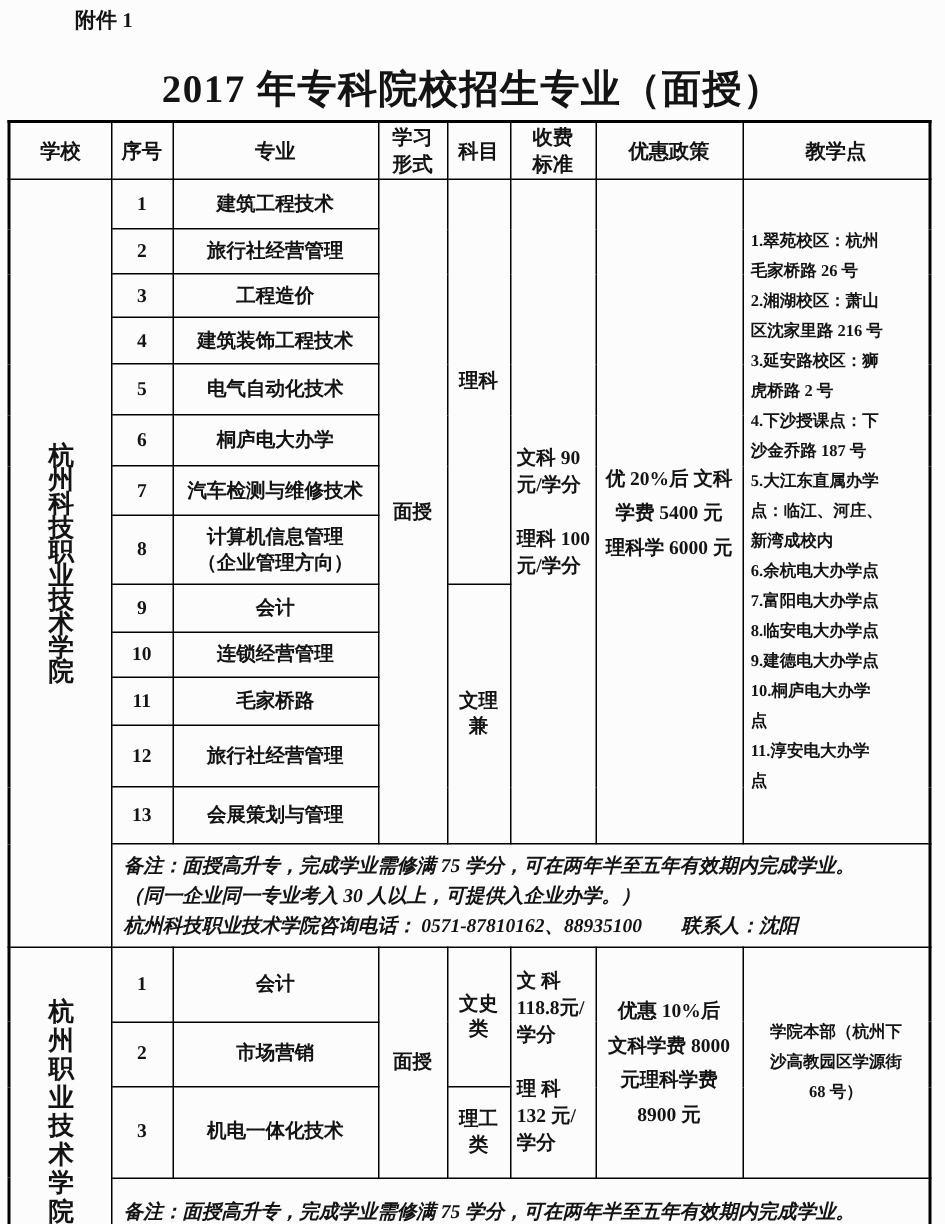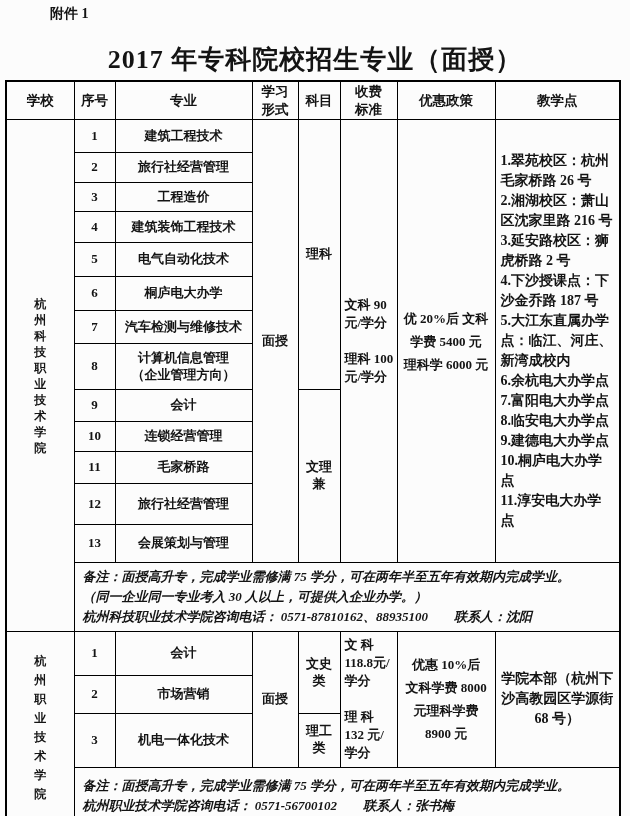--- a/index.html
+++ b/index.html
@@ -37,38 +37,38 @@
     text-align: center;
     vertical-align: middle;
     white-space: pre-line;
     overflow: hidden;
     line-height: 1.3;
   }
   th { font-size: 13.5px; }
   td.school-cell { padding: 0; }
   .vname {
     width: 16px;
-    margin: 3px auto;
+    margin: 16px auto;
     word-break: break-all;
     text-align: center;
-    font-size: 12px;
+    font-size: 17px;
   }
   .vname.s1 { line-height: 16px; }
   .vname.s2 { line-height: 19px; }
   td.fee {
     text-align: left;
     padding-left: 4px;
     line-height: 18px;
   }
   td.discount { line-height: 23px; padding: 1px; }
   td.teaching {
     text-align: left;
     padding-left: 5px;
     line-height: 20px;
-    font-size: 14px;
+    font-size: 11px;
   }
   td.teaching.center { text-align: center; padding-left: 2px; }
   td.notes {
     text-align: left;
     padding: 4px 8px;
     line-height: 20px;
     font-style: italic;
   }
 </style>
 </head>

